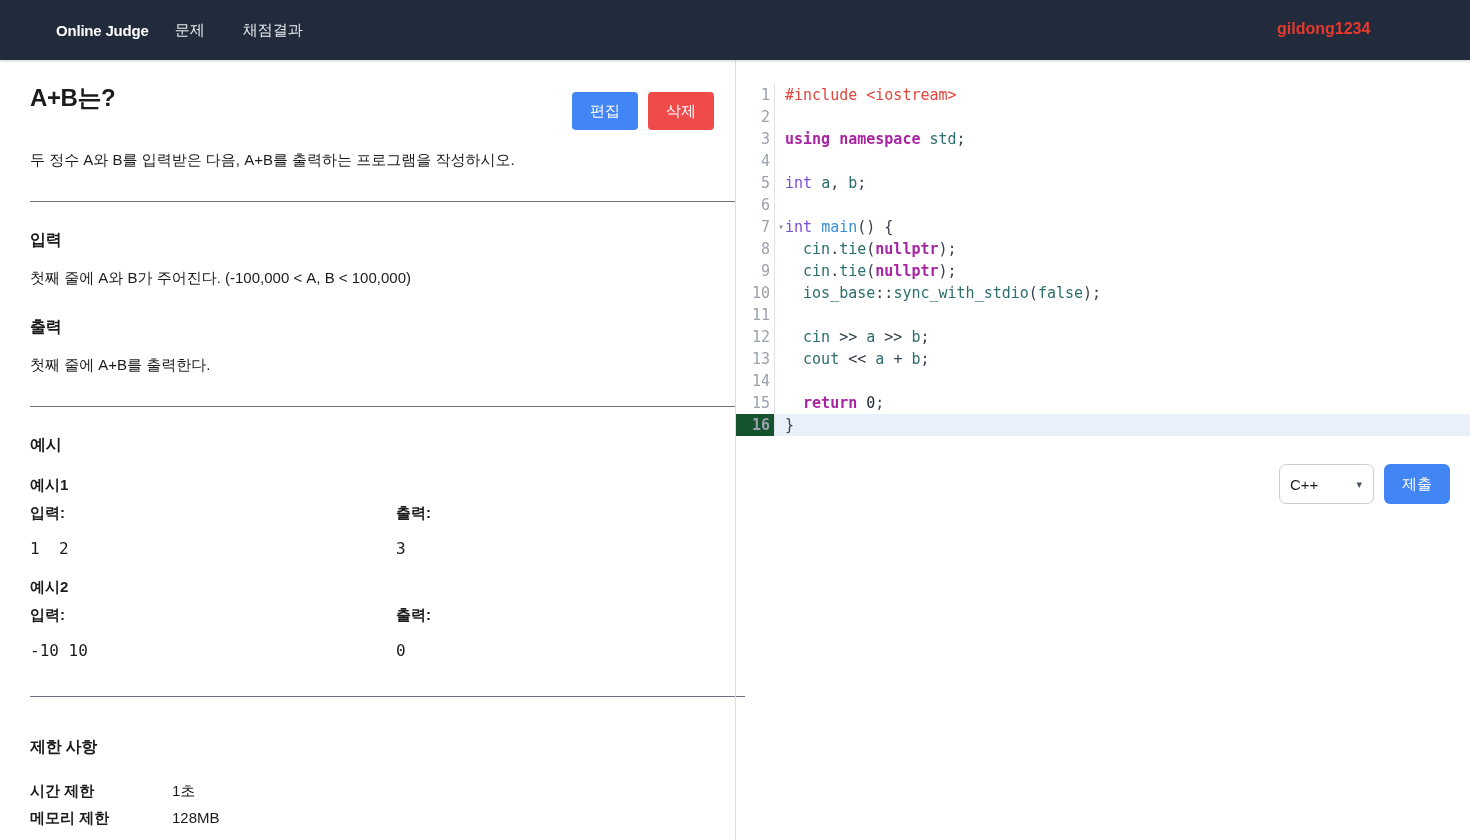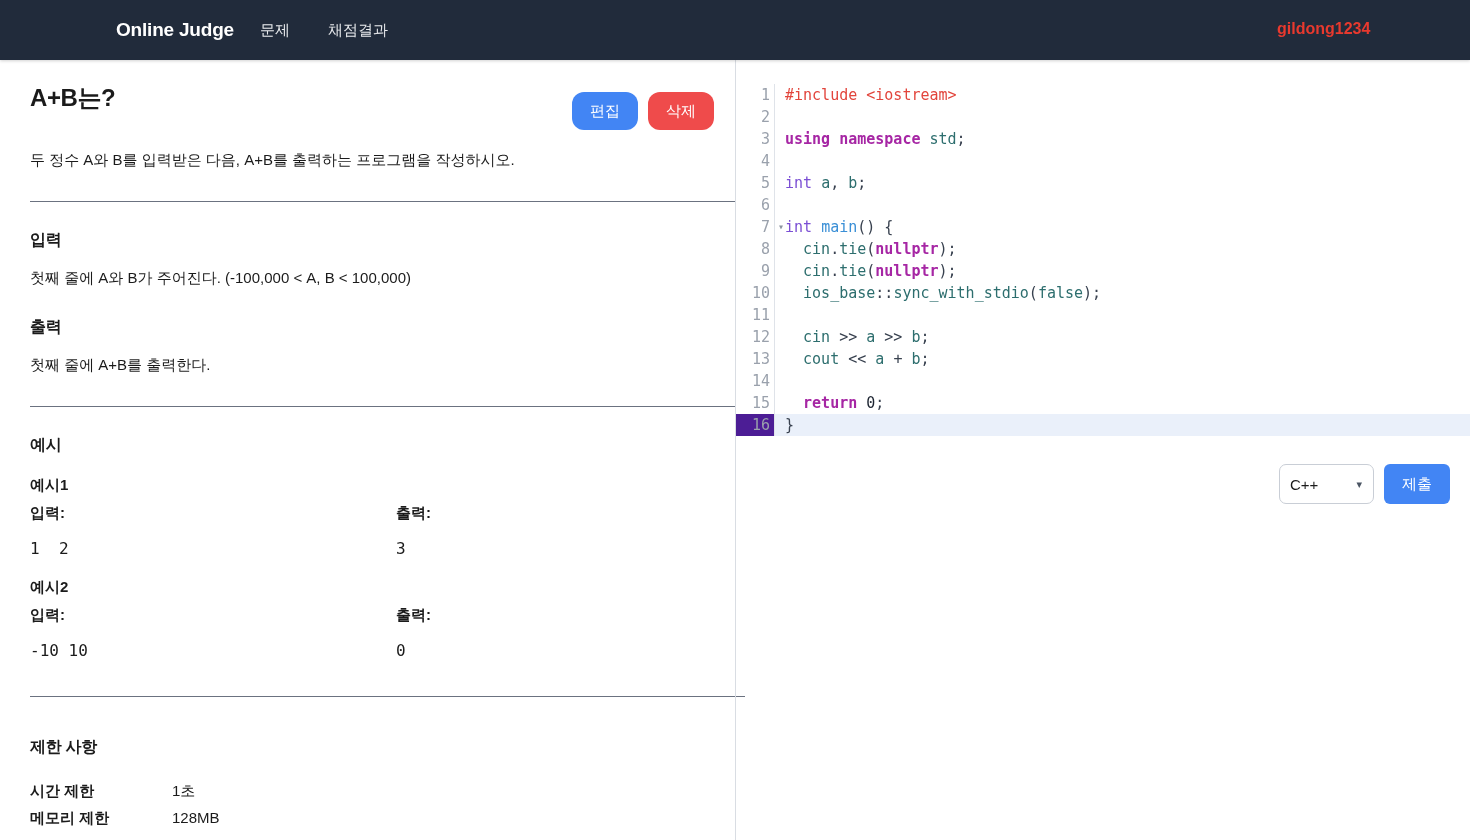--- a/index.html
+++ b/index.html
@@ -19,23 +19,23 @@
   .navbar {
     height: 60px;
     background: #212b3b;
     display: flex;
     align-items: center;
     position: relative;
     box-shadow: 0 1px 3px rgba(0,0,0,0.18);
     z-index: 10;
   }
   .brand {
-    margin-left: 116px;
+    margin-left: 56px;
     color: #ffffff;
-    font-size: 19px;
+    font-size: 15px;
     font-weight: bold;
     letter-spacing: -0.2px;
   }
   .nav-links {
     display: flex;
     align-items: center;
     margin-left: 26px;
     gap: 38px;
   }
   .nav-link {
@@ -90,21 +90,21 @@
     letter-spacing: -0.4px;
   }
   .action-buttons {
     display: flex;
     gap: 10px;
     margin-top: 10px;
     margin-right: 1px;
   }
   .btn {
     border: none;
-    border-radius: 12px;
+    border-radius: 4px;
     color: #ffffff;
     font-size: 15px;
     font-family: "Liberation Sans", sans-serif;
     padding: 10px 18px;
     cursor: pointer;
     line-height: 1.2;
   }
   .btn-edit { background: #4285f4; }
   .btn-delete { background: #ef4b4b; }
 
@@ -193,21 +193,21 @@
     position: relative;
   }
   .gutter-row {
     height: 22px;
     display: flex;
     align-items: center;
     justify-content: flex-end;
     padding-right: 4px;
     position: relative;
   }
-  .gutter-row.active { background: #4c1d95; }
+  .gutter-row.active { background: #14532d; font-weight: bold; }
   .fold {
     position: absolute;
     right: -10px;
     color: #8b93a0;
     font-size: 10px;
     line-height: 22px;
   }
   .code-area {
     flex: 1;
     padding-left: 10px;

